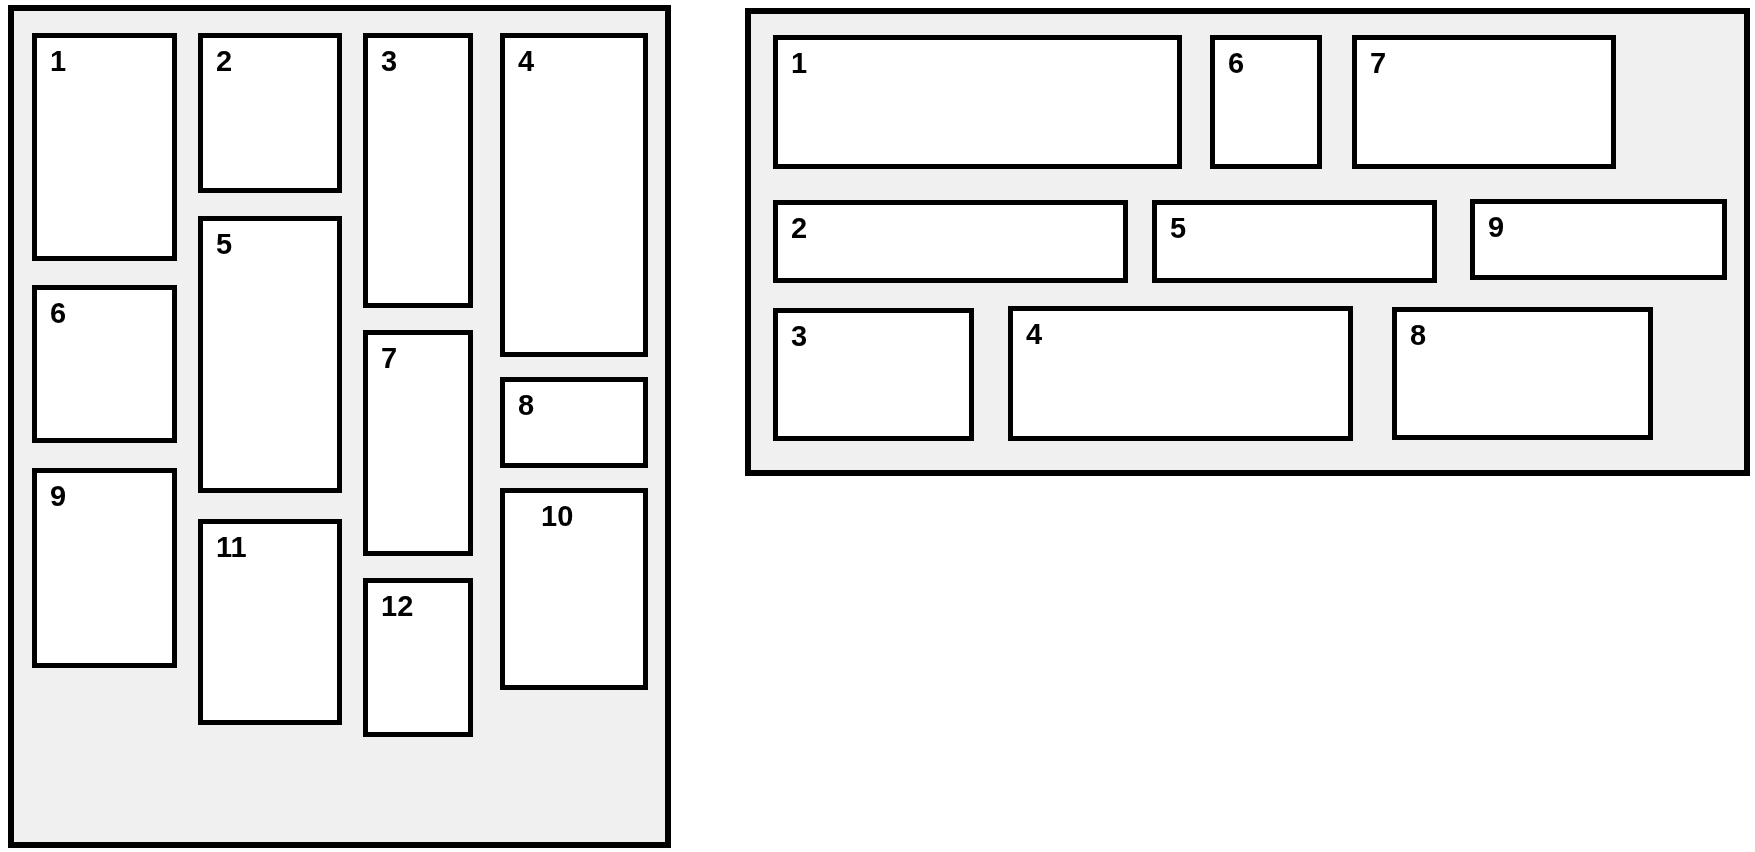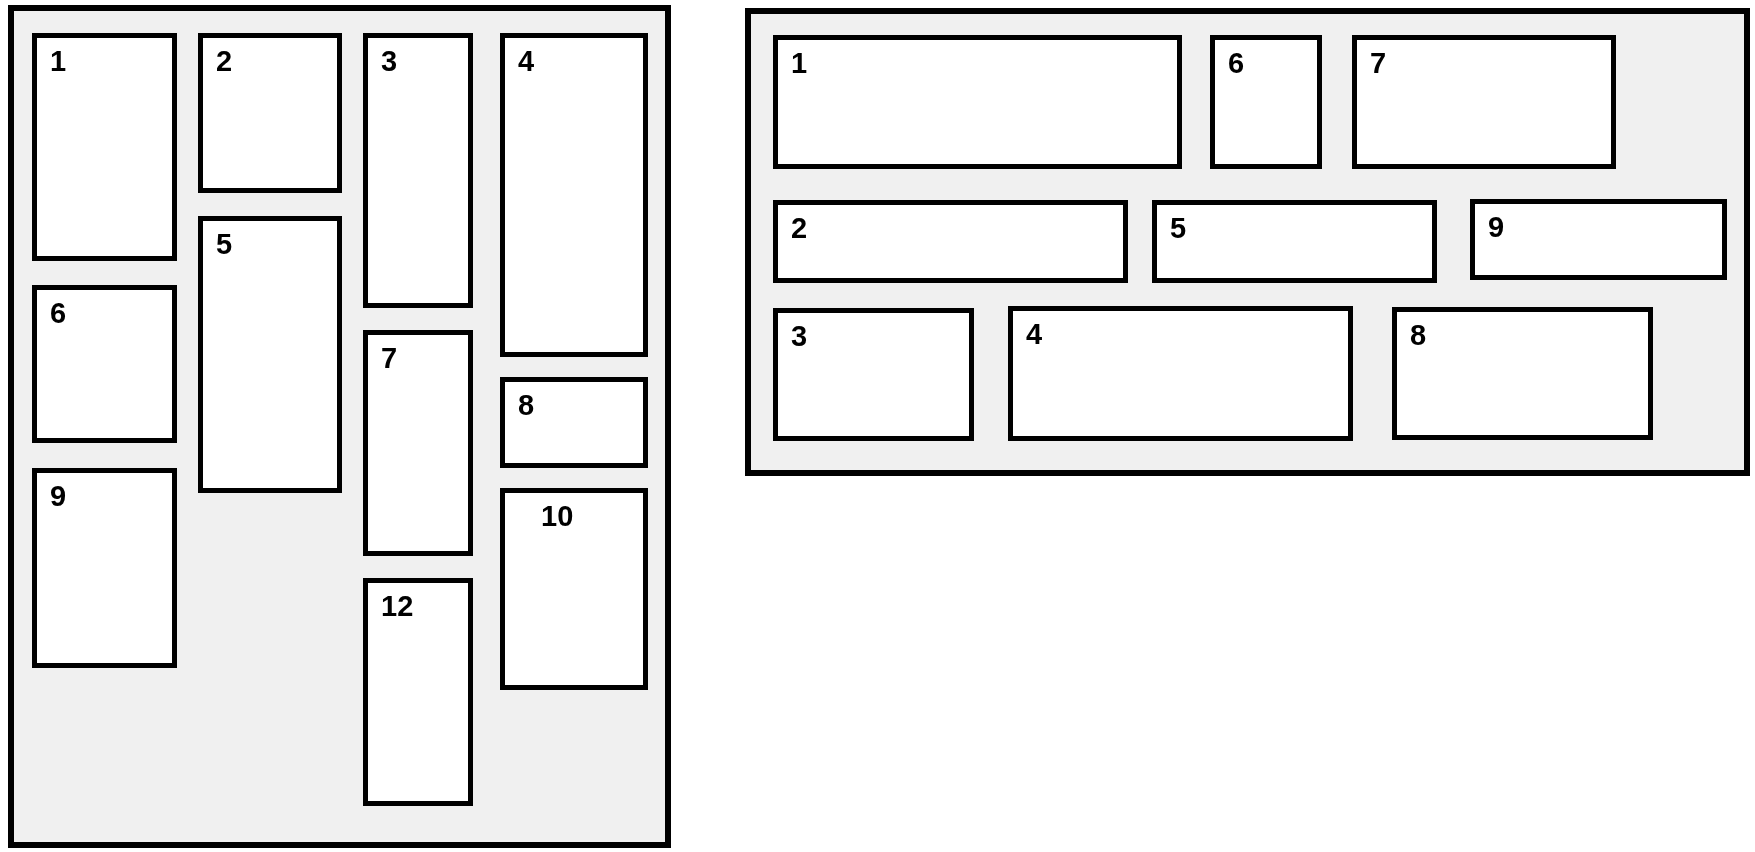--- a/index.html
+++ b/index.html
@@ -65,21 +65,24 @@
       </div>
       <div class="masonry-item" style="left: 486px; top: 366px; width: 148px; height: 91px;">
         <span class="num">8</span>
       </div>
       <div class="masonry-item" style="left: 18px; top: 457px; width: 145px; height: 200px;">
         <span class="num">9</span>
       </div>
       <div class="masonry-item" style="left: 486px; top: 477px; width: 148px; height: 202px; padding-left: 23px;">
         <span class="num">10</span>
       </div>
-      <div class="masonry-item" style="left: 349px; top: 567px; width: 110px; height: 228px;">
+      <div class="masonry-item" style="left: 184px; top: 508px; width: 144px; height: 206px;">
+        <span class="num">11</span>
+      </div>
+      <div class="masonry-item" style="left: 349px; top: 567px; width: 110px; height: 159px;">
         <span class="num">12</span>
       </div>
     </div>
   <div class="panel" id="panel-1" style="left: 745px; top: 8px; width: 1005px; height: 468px;">
       <div class="masonry-item" style="left: 22px; top: 21px; width: 409px; height: 134px;">
         <span class="num">1</span>
       </div>
       <div class="masonry-item" style="left: 459px; top: 21px; width: 112px; height: 134px;">
         <span class="num">6</span>
       </div>

